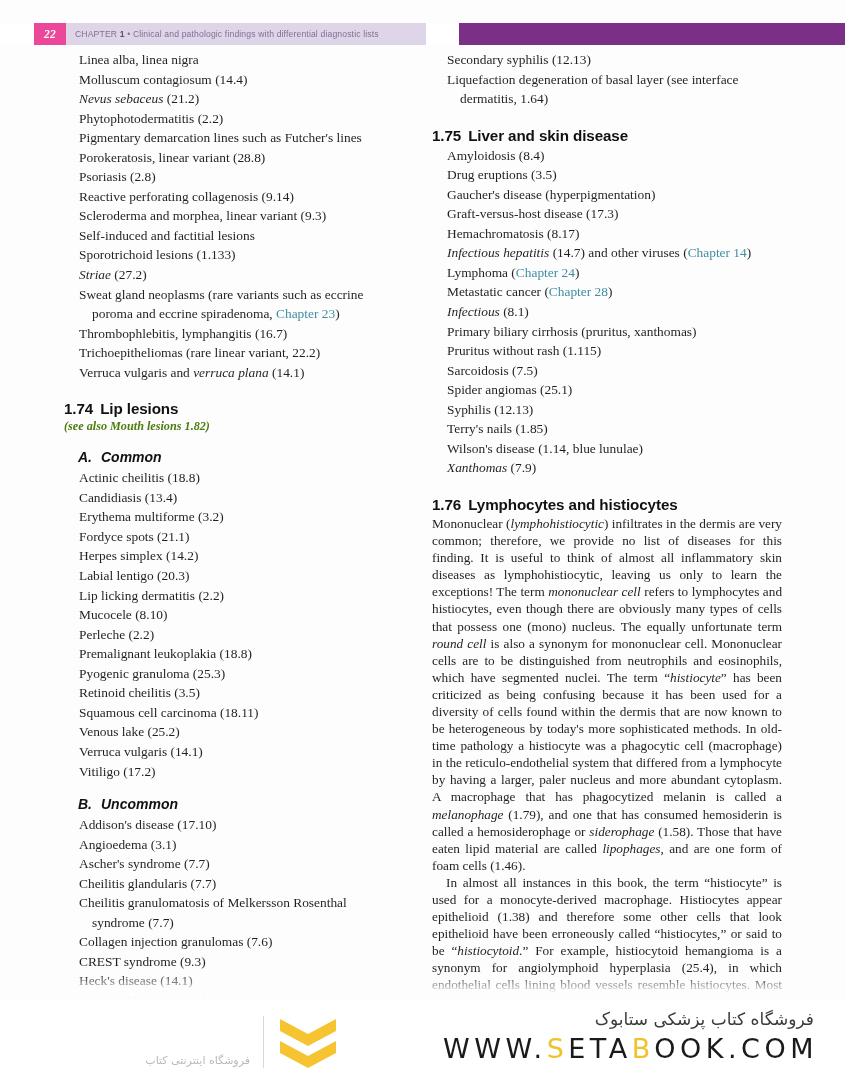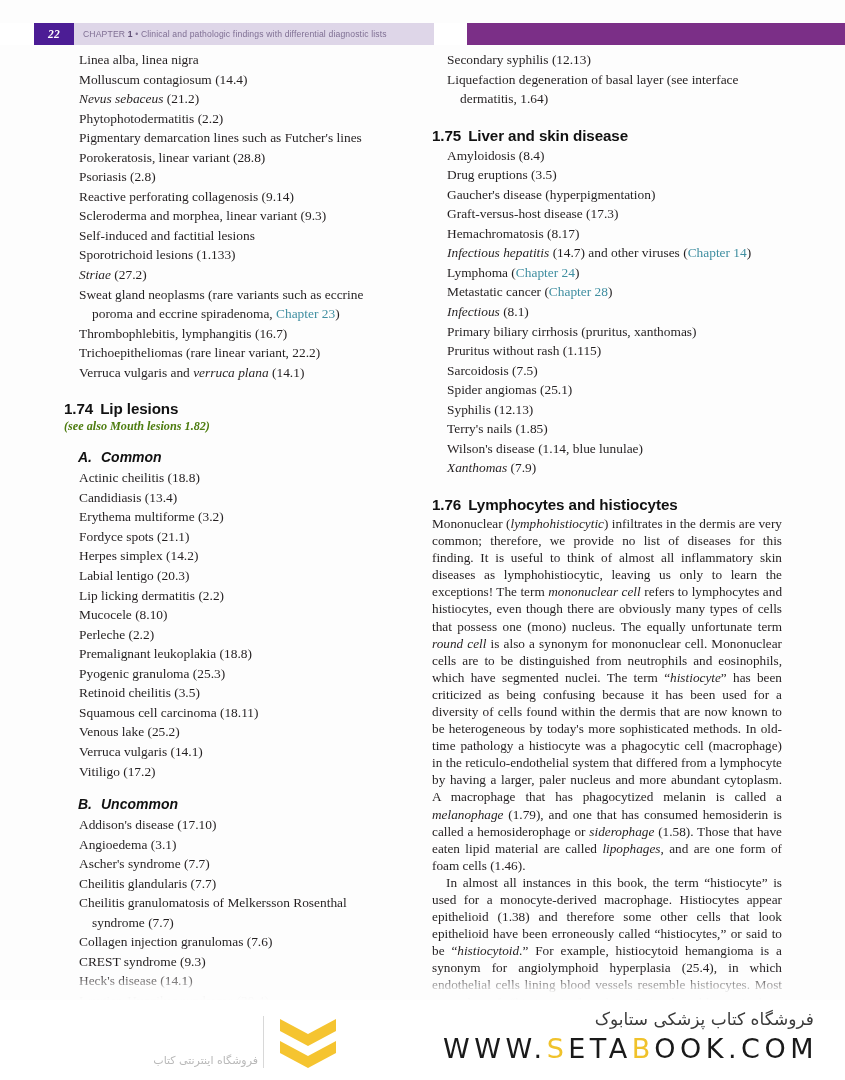--- a/index.html
+++ b/index.html
@@ -22,22 +22,22 @@
     left: 0; top: 23px;
     width: 845px; height: 22px;
     display: flex;
     align-items: stretch;
   }
   #header-gutter {
     width: 34px;
     background: #ffffff;
   }
   #folio-box {
-    width: 40px;
-    background: #4c1d95;
+    width: 32px;
+    background: #ec4899;
     color: #ffffff;
     font-family: "Liberation Serif", serif;
     font-style: italic;
     font-size: 11.5px;
     font-weight: bold;
     display: flex;
     align-items: center;
     justify-content: center;
     letter-spacing: 0.2px;
   }
@@ -171,21 +171,21 @@
     direction: rtl;
     color: #f0c22b;
     font-family: "DejaVu Sans", sans-serif;
     font-size: 40px;
     font-weight: bold;
     line-height: 40px;
     letter-spacing: -2px;
   }
   #logo-sub {
     position: absolute;
-    left: 16px; top: 46px;
+    left: 8px; top: 46px;
     width: 164px;
     text-align: right;
     direction: rtl;
     color: #b9b9b9;
     font-family: "DejaVu Sans", sans-serif;
     font-size: 11px;
   }
   #logo-divider {
     position: absolute;
     left: 185px; top: 8px;

